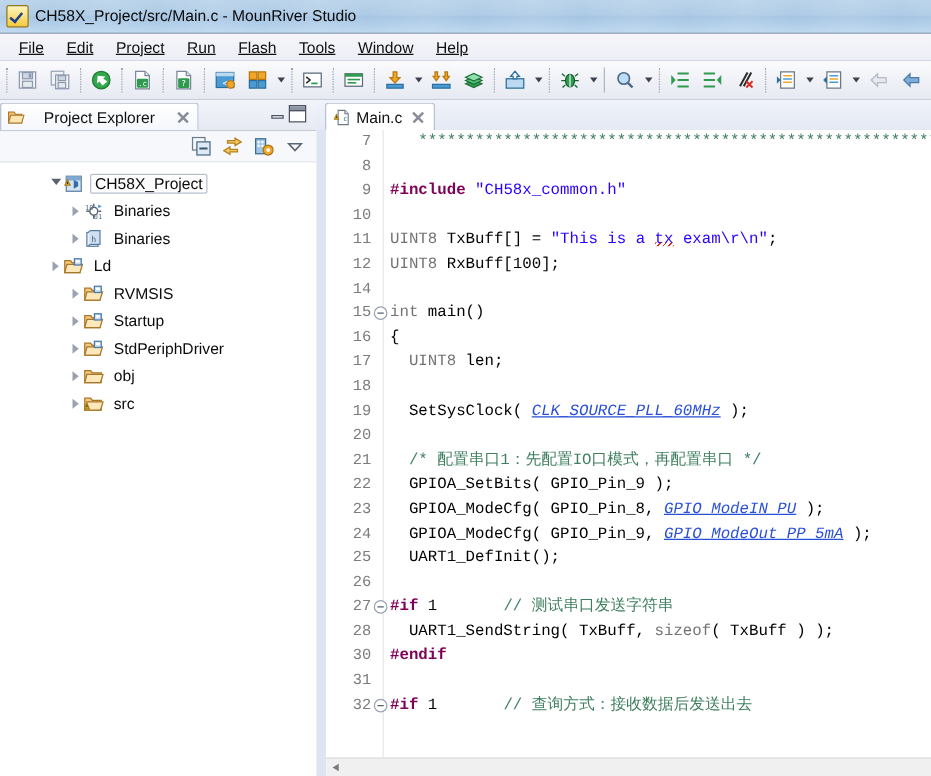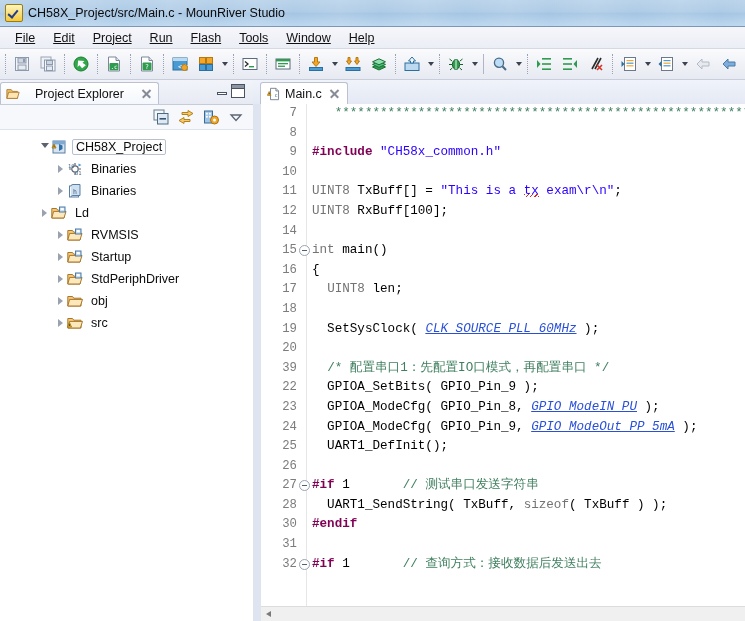--- a/index.html
+++ b/index.html
@@ -609,21 +609,21 @@
             <div class="cline"><span class="lnum">10</span><span class="ctext">&nbsp;</span></div>
             <div class="cline"><span class="lnum">11</span><span class="ctext"><span class="k">UINT8</span> TxBuff[] = <span class="str">"This is a </span><span class="str wav">tx</span><span class="str"> exam\r\n"</span>;</span></div>
             <div class="cline"><span class="lnum">12</span><span class="ctext"><span class="k">UINT8</span> RxBuff[100];</span></div>
             <div class="cline"><span class="lnum">14</span><span class="ctext">&nbsp;</span></div>
             <div class="cline"><span class="lnum">15</span><span class="fold"></span><span class="ctext"><span class="k">int</span> main()</span></div>
             <div class="cline"><span class="lnum">16</span><span class="ctext">{</span></div>
             <div class="cline"><span class="lnum">17</span><span class="ctext">  <span class="k">UINT8</span> len;</span></div>
             <div class="cline"><span class="lnum">18</span><span class="ctext">&nbsp;</span></div>
             <div class="cline"><span class="lnum">19</span><span class="ctext">  SetSysClock( <span class="mac">CLK_SOURCE_PLL_60MHz</span> );</span></div>
             <div class="cline"><span class="lnum">20</span><span class="ctext">&nbsp;</span></div>
-            <div class="cline"><span class="lnum">39</span><span class="ctext">  <span class="cmt">/* 配置串口1：先配置IO口模式，再配置串口 */</span></span></div>
+            <div class="cline"><span class="lnum">21</span><span class="ctext">  <span class="cmt">/* 配置串口1：先配置IO口模式，再配置串口 */</span></span></div>
             <div class="cline"><span class="lnum">22</span><span class="ctext">  GPIOA_SetBits( GPIO_Pin_9 );</span></div>
             <div class="cline"><span class="lnum">23</span><span class="ctext">  GPIOA_ModeCfg( GPIO_Pin_8, <span class="mac">GPIO_ModeIN_PU</span> );</span></div>
             <div class="cline"><span class="lnum">24</span><span class="ctext">  GPIOA_ModeCfg( GPIO_Pin_9, <span class="mac">GPIO_ModeOut_PP_5mA</span> );</span></div>
             <div class="cline"><span class="lnum">25</span><span class="ctext">  UART1_DefInit();</span></div>
             <div class="cline"><span class="lnum">26</span><span class="ctext">&nbsp;</span></div>
             <div class="cline"><span class="lnum">27</span><span class="fold"></span><span class="ctext" style="left: 59px;"><span class="pp">#if</span> 1       <span class="cmt">// 测试串口发送字符串</span></span></div>
             <div class="cline"><span class="lnum">28</span><span class="ctext">  UART1_SendString( TxBuff, <span class="k">sizeof</span>( TxBuff ) );</span></div>
             <div class="cline"><span class="lnum">30</span><span class="ctext" style="left: 59px;"><span class="pp">#endif</span></span></div>
             <div class="cline"><span class="lnum">31</span><span class="ctext">&nbsp;</span></div>
             <div class="cline"><span class="lnum">32</span><span class="fold"></span><span class="ctext" style="left: 59px;"><span class="pp">#if</span> 1       <span class="cmt">// 查询方式：接收数据后发送出去</span></span></div>

